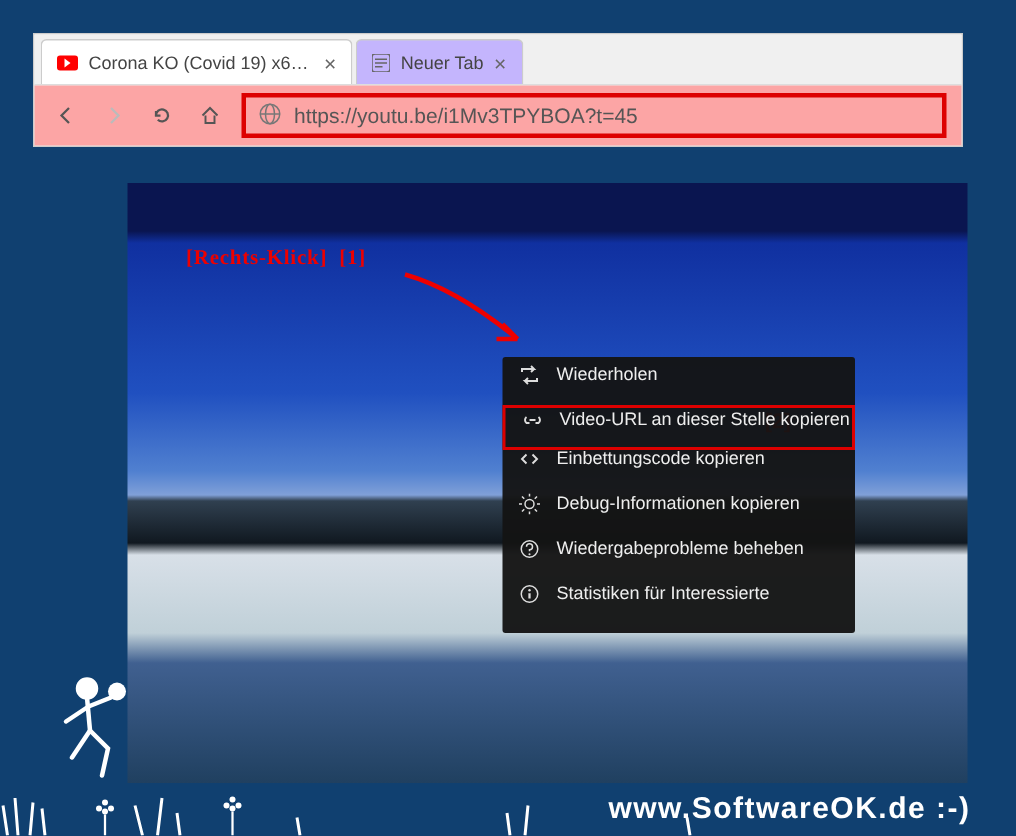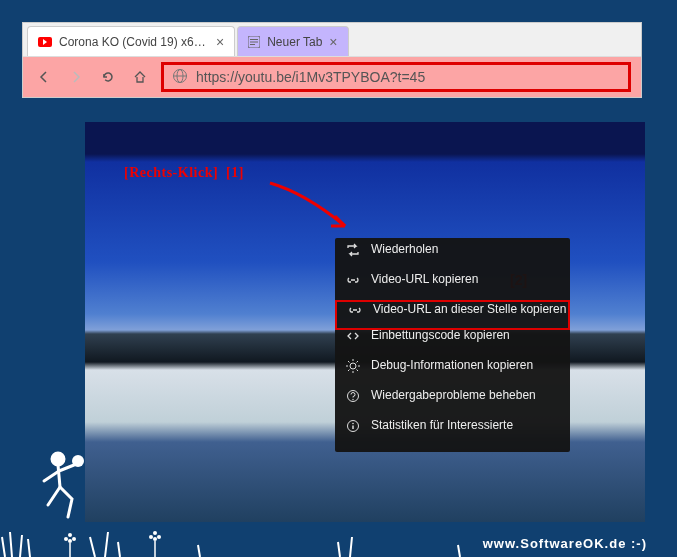--- a/index.html
+++ b/index.html
@@ -132,21 +132,21 @@
       position: relative;
       z-index: 2;
     }
     .ctx-icon { width: 16px; height: 16px; display: flex; align-items: center; justify-content: center; flex-shrink: 0; }
     .ctx-label { white-space: nowrap; }
     .watermark {
       position: absolute;
       bottom: 6px; right: 30px;
       color: #fff;
       font-weight: bold;
-      font-size: 13px;
+      font-size: 20px;
       letter-spacing: 1px;
     }
     .grass {
       position: absolute;
       bottom: 0; left: 0;
       width: 677px; height: 60px;
       pointer-events: none;
     }
     .runner {
       position: absolute;
@@ -226,28 +226,20 @@
 <span class="annotation-2">[2]</span>
 
 <div class="ctx-menu">
   <div class="ctx-item">
     <span class="ctx-icon">
         <svg width="14" height="14" viewBox="0 0 14 14">
           <path d="M2 5 V3 H10 L8 1 M10 3 L8 5 M12 9 V11 H4 L6 13 M4 11 L6 9" stroke="#ddd" stroke-width="1.3" fill="none"></path>
         </svg>
       </span>
     <span class="ctx-label">Wiederholen</span>
-  </div>
-  <div class="ctx-item">
-    <span class="ctx-icon">
-        <svg width="14" height="14" viewBox="0 0 14 14">
-          <path d="M5 7 H9 M3 5 A2.5 2.5 0 0 0 3 9 H5 M11 5 A2.5 2.5 0 0 1 11 9 H9" stroke="#ddd" stroke-width="1.3" fill="none"></path>
-        </svg>
-      </span>
-    <span class="ctx-label">Video-URL kopieren</span>
   </div>
   <div class="ctx-item highlight">
     <span class="ctx-icon">
         <svg width="14" height="14" viewBox="0 0 14 14">
           <path d="M5 7 H9 M3 5 A2.5 2.5 0 0 0 3 9 H5 M11 5 A2.5 2.5 0 0 1 11 9 H9" stroke="#ddd" stroke-width="1.3" fill="none"></path>
         </svg>
       </span>
     <span class="ctx-label">Video-URL an dieser Stelle kopieren</span>
   </div>
   <div class="ctx-item">

